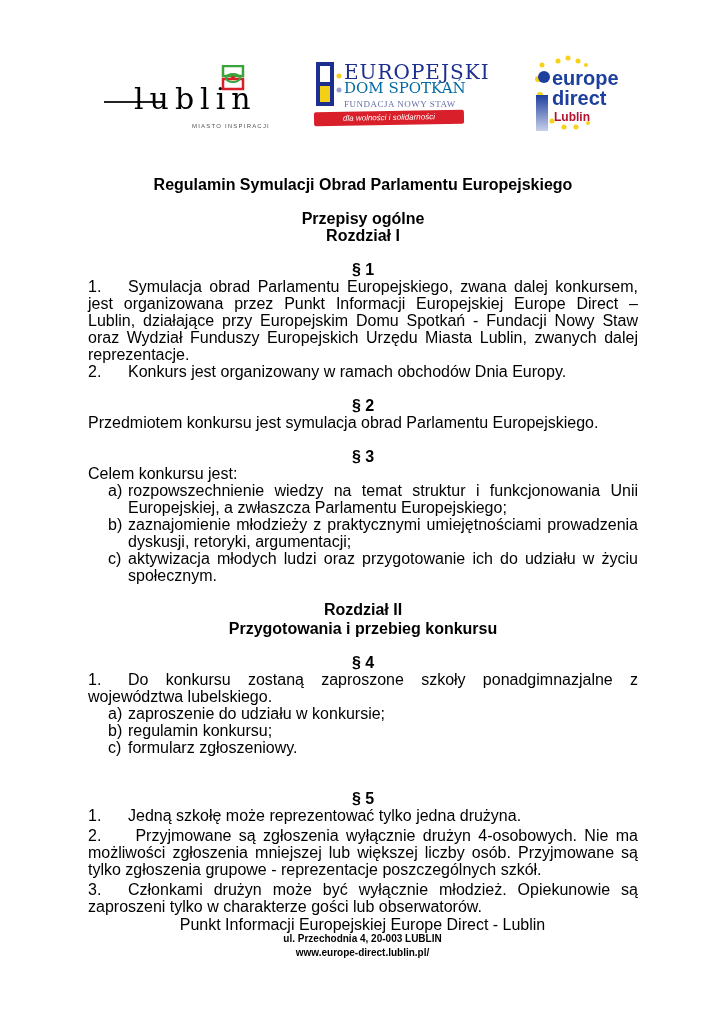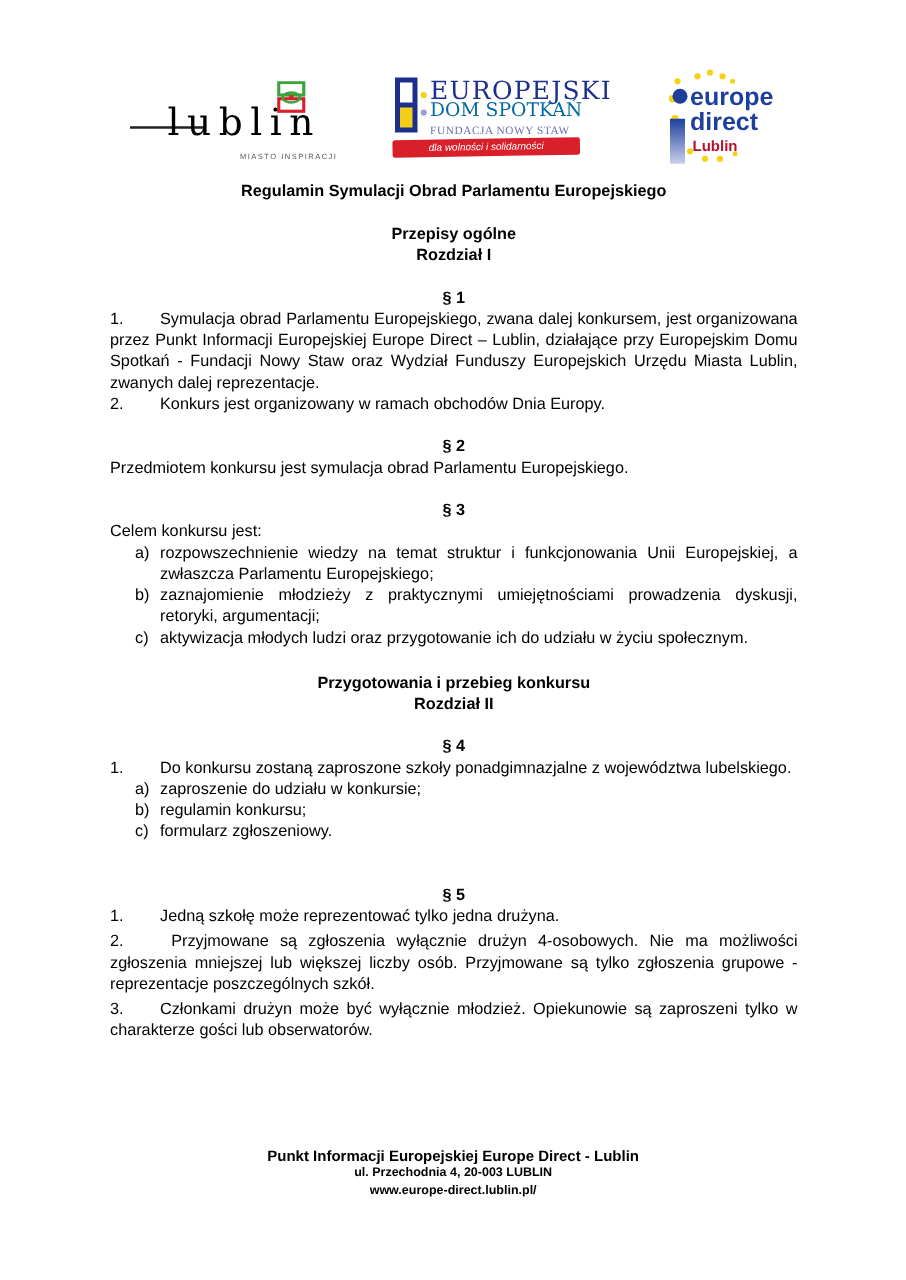--- a/index.html
+++ b/index.html
@@ -28,34 +28,34 @@
                  border-radius: 2px; transform: rotate(-1deg); }
   
   .ed { left: 530px; top: 0px; width: 95px; height: 82px; }
   .ed .stars { position: absolute; left: 0; top: 0; }
   .ed .e1 { position: absolute; left: 22px; top: 12px; font-size: 20px; font-weight: bold; color: #1d3f9e; }
   .ed .e2 { position: absolute; left: 22px; top: 32px; font-size: 20px; font-weight: bold; color: #1d3f9e; }
   .ed .e3 { position: absolute; left: 24px; top: 55px; font-size: 12px; font-weight: bold; color: #b5122f; }
   .ed .bar { position: absolute; left: 6px; top: 40px; width: 12px; height: 36px;
              background: linear-gradient(#1d3f9e, #c8d0ea); }
 
-  .doc { position: absolute; left: 88px; top: 144px; width: 550px; font-size: 13px; line-height: 17px; }
+  .doc { position: absolute; left: 88px; top: 176px; width: 550px; font-size: 16px; line-height: 17px; }
   .center { text-align: center; }
   .bold { font-weight: bold; }
   .just { text-align: justify; }
   p { margin: 0; }
   .num { display: inline-block; width: 40px; }
   .list { margin: 0; padding: 0; list-style: none; }
   .list li { position: relative; padding-left: 40px; text-align: justify; }
   .list li .lbl { position: absolute; left: 20px; }
   .gap1 { height: 17px; }
   .gap2 { height: 34px; }
 
   .footer { position: absolute; left: 0; width: 725px; top: 918px; text-align: center; }
-  .footer .f1 { font-weight: bold; font-size: 12px; line-height: 14px; text-align: center; }
+  .footer .f1 { font-weight: normal; font-size: 16px; line-height: 14px; text-align: center; }
   .footer .f2 { font-size: 10px; line-height: 14px; font-weight: bold; }
 </style>
 </head>
 <body>
 
 <div class="logos">
   <div class="logo lublin">
     <div class="line"></div>
     <div class="word">lublin</div>
     <svg width="26" height="26" viewBox="0 0 26 26">
@@ -124,22 +124,22 @@
 
   <p class="center bold">§ 3</p>
   <p>Celem konkursu jest:</p>
   <ul class="list">
     <li><span class="lbl">a)</span><span>rozpowszechnienie wiedzy na temat struktur i funkcjonowania Unii Europejskiej, a zwłaszcza Parlamentu Europejskiego;</span></li>
     <li><span class="lbl">b)</span><span>zaznajomienie młodzieży z praktycznymi umiejętnościami prowadzenia dyskusji, retoryki, argumentacji;</span></li>
     <li><span class="lbl">c)</span><span>aktywizacja młodych ludzi oraz przygotowanie ich do udziału w życiu społecznym.</span></li>
   </ul>
   <div class="gap1"></div>
 
+  <p class="center bold">Rozdział II</p>
   <p class="center bold" style="margin-top:2px">Przygotowania i przebieg konkursu</p>
-  <p class="center bold">Rozdział II</p>
   <div class="gap1"></div>
 
   <p class="center bold">§ 4</p>
   <p class="just"><span class="num">1.</span><span>Do konkursu zostaną zaproszone szkoły ponadgimnazjalne z województwa lubelskiego.</span></p>
   <ul class="list">
     <li><span class="lbl">a)</span><span>zaproszenie do udziału w konkursie;</span></li>
     <li><span class="lbl">b)</span><span>regulamin konkursu;</span></li>
     <li><span class="lbl">c)</span><span>formularz zgłoszeniowy.</span></li>
   </ul>
   <div class="gap2"></div>

